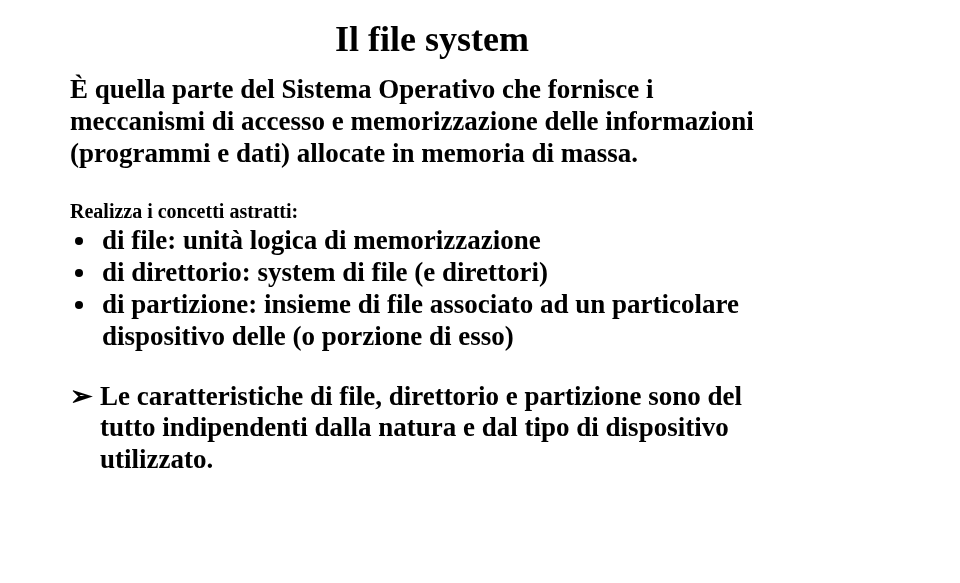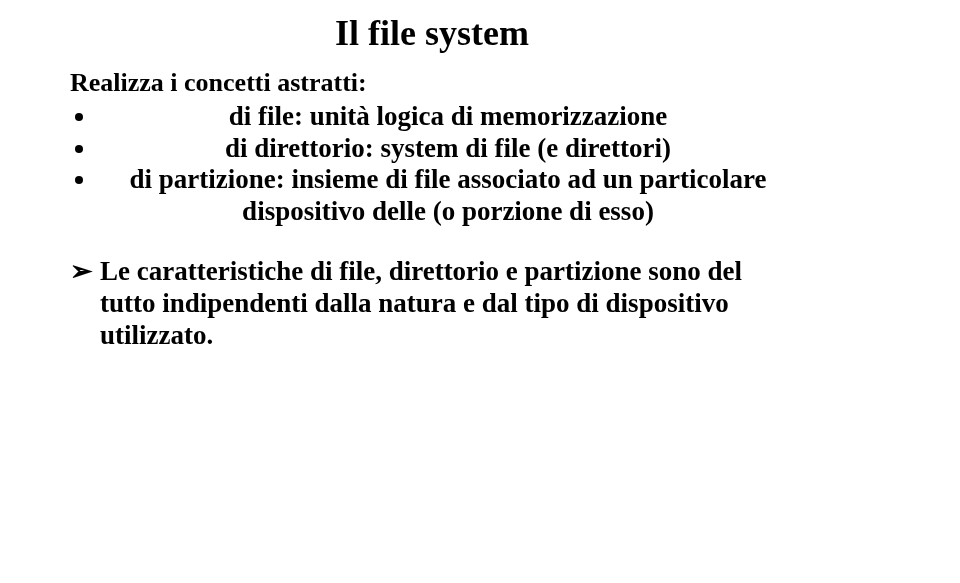--- a/index.html
+++ b/index.html
@@ -8,48 +8,47 @@
     width: 960px;
     height: 583px;
     background: #ffffff;
     font-family: "Times New Roman", Times, serif;
     color: #000000;
   }
   .page {
     box-sizing: border-box;
     width: 864px;
     height: 583px;
-    padding: 12px 70px 0 70px;
+    padding: 18px 70px 0 70px;
   }
   .title {
     font-size: 36px;
     font-weight: bold;
     text-align: center;
     margin: 0 0 14px 0;
   }
   .para1 {
     font-size: 27px;
     font-weight: bold;
     line-height: 1.18;
     margin: 0 0 30px 0;
   }
   .para2 {
-    font-size: 26px;
+    font-size: 20px;
     font-weight: bold;
     line-height: 1.18;
     margin: 0 0 2px 0;
   }
   ul.bullets {
     margin: 0 0 28px 0;
     padding-left: 28px;
     list-style-type: disc;
     font-size: 27px;
     font-weight: bold;
     line-height: 1.18;
-    text-align: center;
   }
   ul.bullets li {
     margin: 0;
     padding-left: 4px;
   }
   .final-row {
     display: flex;
     align-items: flex-start;
     font-size: 27px;
     font-weight: bold;
@@ -65,20 +64,21 @@
     flex: 1 1 auto;
   }
 </style>
 </head>
 <body>
 
 <div class="page">
 
   <h1 class="title">Il file system</h1>
 
+  <p class="para1">È quella parte del Sistema Operativo che fornisce i meccanismi di accesso e memorizzazione delle informazioni (programmi e dati) allocate in memoria di massa.</p>
 
   <p class="para2">Realizza i concetti astratti:</p>
 
   <ul class="bullets">
     <li>di file: unità logica  di memorizzazione</li>
     <li>di direttorio: system di file (e direttori)</li>
     <li>di partizione: insieme di file associato ad un particolare dispositivo delle (o porzione di esso)</li>
   </ul>
 
   <div class="final-row">

